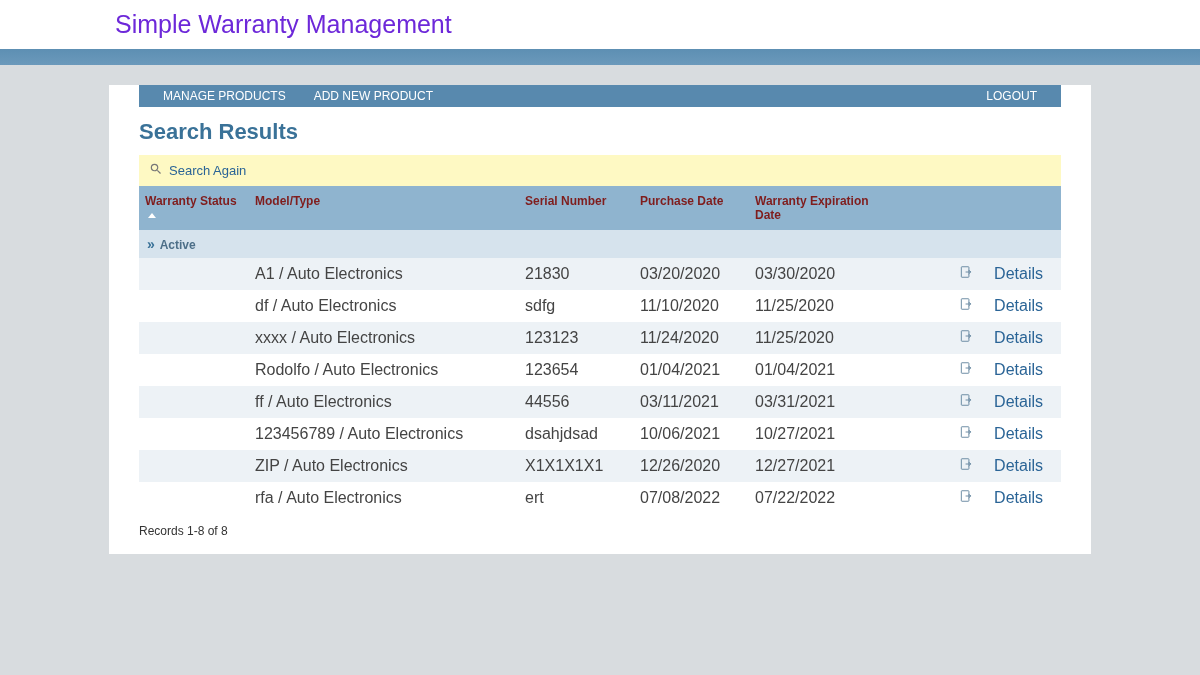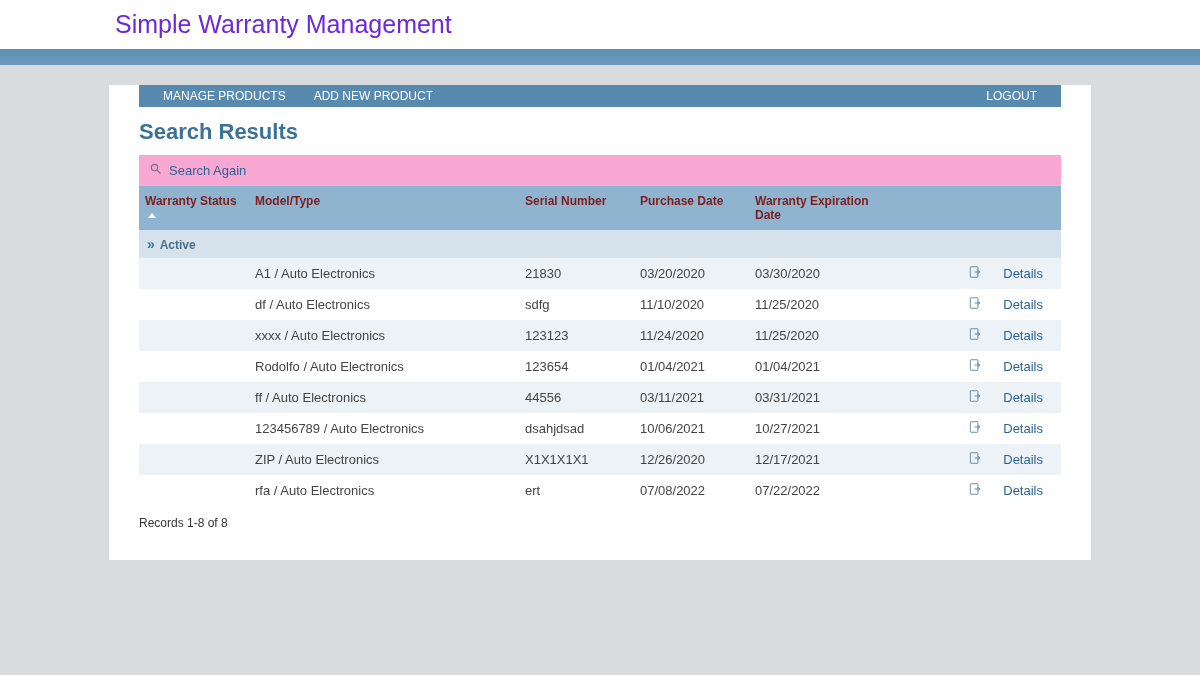--- a/index.html
+++ b/index.html
@@ -22,21 +22,21 @@
       color: #6d28d9;
     }
     .blue-bar {
       height: 16px;
       background: linear-gradient(to bottom, #5d8fb3 0%, #6b99bb 100%);
     }
     .container {
       max-width: 982px;
       margin: 0 auto;
       background: #fff;
-      padding: 0 0 30px 0;
+      padding: 0 0 16px 0;
       position: relative;
     }
     .nav-bar {
       background: #5889ae;
       display: flex;
       align-items: center;
       padding: 0 10px;
       height: 22px;
       margin: 20px 30px 0 30px;
     }
@@ -50,21 +50,21 @@
     .nav-bar .spacer { flex: 1; }
     
     .page-title {
       color: #3a7298;
       font-size: 22px;
       font-weight: bold;
       padding: 12px 30px 10px 30px;
     }
     .search-again-bar {
       margin: 0 30px;
-      background: #f9a8d4;
+      background: #fef9c3;
       padding: 7px 10px;
       display: flex;
       align-items: center;
       gap: 6px;
       cursor: pointer;
     }
     .search-again-bar .search-icon svg {
       width: 14px; height: 14px;
       fill: #777;
     }
@@ -103,21 +103,21 @@
       color: #4d6f88;
       font-size: 12px;
     }
     .group-row .chevrons {
       color: #3a7298;
       font-size: 14px;
       margin-right: 2px;
     }
     tbody tr.data-row td {
       padding: 7px 6px;
-      font-size: 13px;
+      font-size: 16px;
       color: #444;
     }
     tbody tr.data-row:nth-child(odd) td {
       background: #edf2f6;
     }
     tbody tr.data-row:nth-child(even) td {
       background: #fff;
     }
     .details-cell {
       text-align: right;
@@ -288,21 +288,21 @@
                   <path d="M12 12h8M17 9l3 3-3 3" stroke-linecap="round" stroke-linejoin="round"></path>
                 </svg></span>
               <span>Details</span>
             </span></td>
         </tr>
         <tr class="data-row">
           <td></td>
           <td>ZIP / Auto Electronics</td>
           <td>X1X1X1X1</td>
           <td>12/26/2020</td>
-          <td>12/17/2021</td>
+          <td>12/27/2021</td>
           <td class="details-cell col-action"><span class="details-link">
               <span><svg viewBox="0 0 24 24">
                   <rect x="4" y="3" width="13" height="18" rx="1"></rect>
                   <path d="M12 12h8M17 9l3 3-3 3" stroke-linecap="round" stroke-linejoin="round"></path>
                 </svg></span>
               <span>Details</span>
             </span></td>
         </tr>
         <tr class="data-row">
           <td></td>

